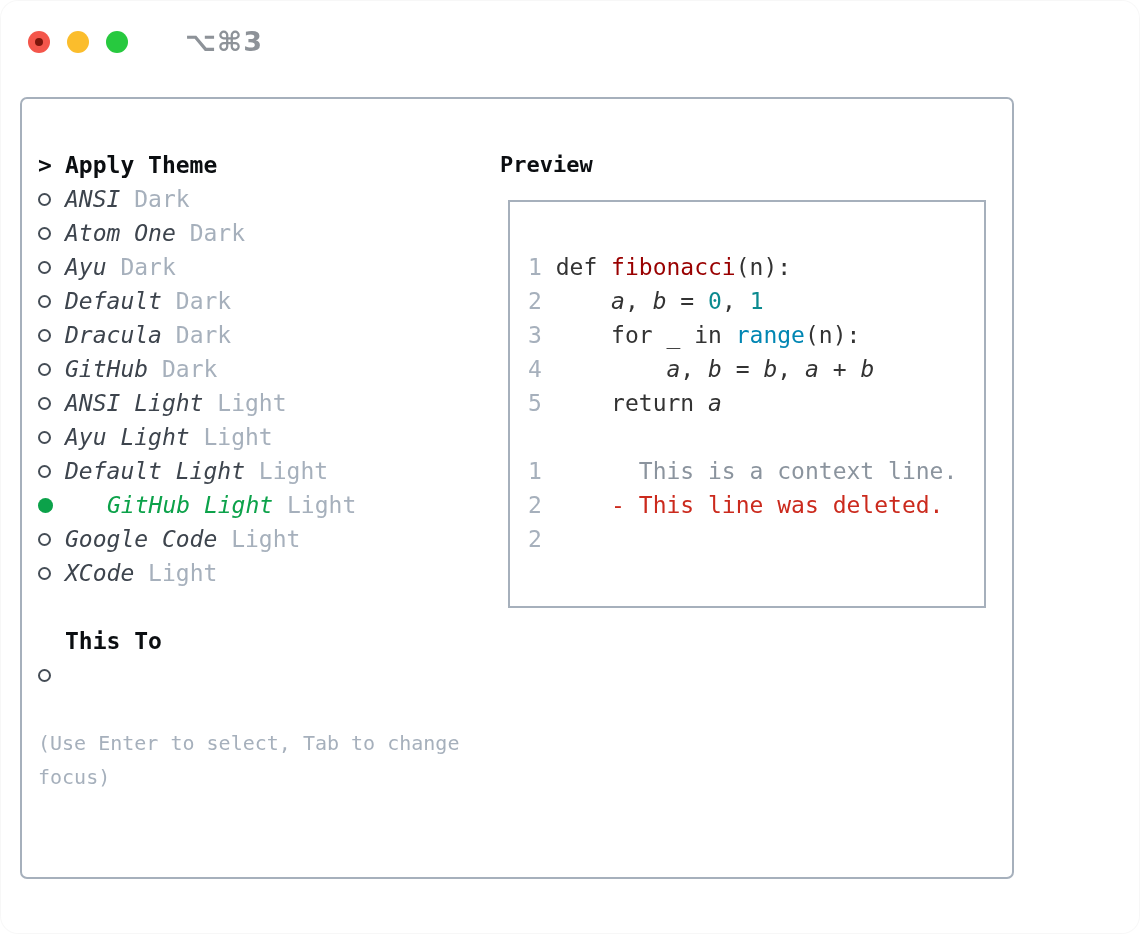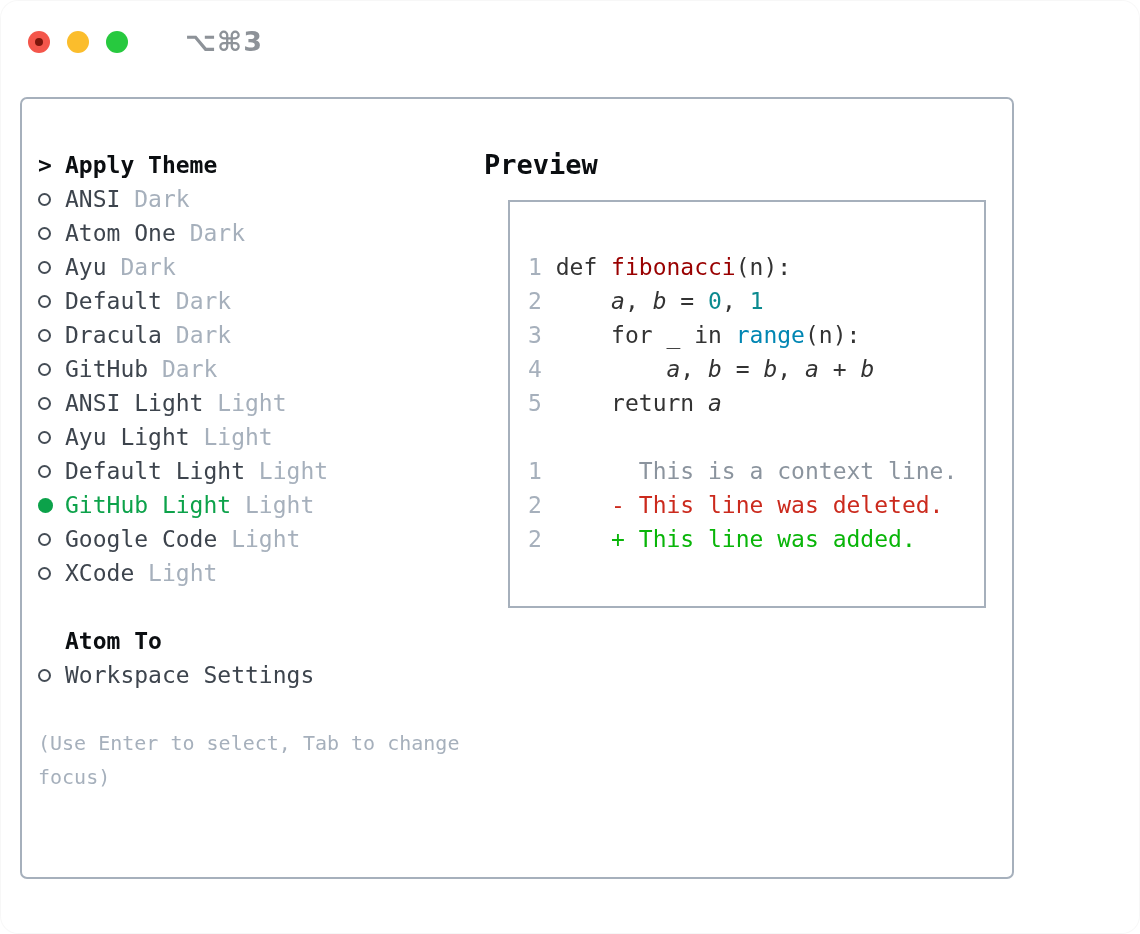--- a/index.html
+++ b/index.html
@@ -32,29 +32,29 @@
     border:2px solid var(--border); border-radius:7px; box-sizing:border-box;
   }
   
   .left-col{position:absolute; left:16px; top:49px;}
   .row{display:flex; align-items:center; height:34px; font-size:23px; color:var(--list-fg);}
   .bullet-slot{width:27px; display:flex; align-items:center; flex:0 0 27px;}
   .prompt{font-weight:bold; color:var(--header-fg);}
   .header-text{font-weight:bold; color:var(--header-fg);}
   .radio{width:13px;height:13px;border:2px solid #454d56;border-radius:50%;box-sizing:border-box;}
   .radio.on{width:15px;height:15px;border:none;background:var(--accent-green);}
-  .theme-name{white-space:pre;}
-  .row.selected .theme-name, .row.selected .opt-label{color:var(--accent-green);}
+  .theme-name{white-space:pre;font-style:italic;}
+  .row.selected .theme-name, .row.selected .opt-label{color:var(--accent-green);margin-left:42px;}
   .variant{color:var(--muted); margin-left:1ch; white-space:pre;}
   .spacer{height:34px;}
   .hint{width:450px; font-size:20px; line-height:34px; color:var(--muted);}
   
   .preview-title{
-    position:absolute; left:462px; top:49px; height:34px; line-height:34px;
-    font-size:27px; font-weight:bold; color:var(--header-fg);
+    position:absolute; left:478px; top:49px; height:34px; line-height:34px;
+    font-size:22px; font-weight:bold; color:var(--header-fg);
   }
   .preview-box{
     position:absolute; left:486px; top:101px; width:478px; height:408px;
     border:2px solid var(--border); box-sizing:border-box;
     padding:48px 0 0 18px; overflow:hidden;
   }
   .pline{display:flex; height:34px; line-height:34px; font-size:23px; white-space:pre;}
   .pnum{color:var(--line-number); flex:0 0 auto;}
   .ptext{margin-left:1ch;}
   .c-fg{color:var(--code-fg);}
@@ -173,29 +173,28 @@
             </span>
     <span class="theme-name">XCode</span>
     <span class="variant">Light</span>
   </div>
         </div>
 
       <div class="spacer"></div>
 
       <div class="row">
         <span class="bullet-slot"></span>
-        <span class="header-text">Atom To</span>
+        <span class="header-text">This To</span>
       </div>
 
       <div id="apply-rows">
           <div class="row">
     <span class="bullet-slot">
               <span class="radio"></span>
             </span>
-    <span class="opt-label">Workspace Settings</span>
   </div>
         </div>
 
       <div class="spacer"></div>
 
       <div class="hint">(Use Enter to select, Tab to change focus)</div>
     </div>
 
     <div class="preview-title">Preview</div>
 
@@ -228,19 +227,18 @@
           <div class="pline">
     <span class="pnum">1</span>
     <span class="ptext"><span class="c-context">      This is a context line.</span></span>
   </div>
           <div class="pline">
     <span class="pnum">2</span>
     <span class="ptext"><span class="c-deleted">    - This line was deleted.</span></span>
   </div>
           <div class="pline">
     <span class="pnum">2</span>
-    <span class="ptext"><span class="c-added">    + This line was added.</span></span>
   </div>
         </div>
     </div>
 
   </div>
 </div>
 
 </body></html>

